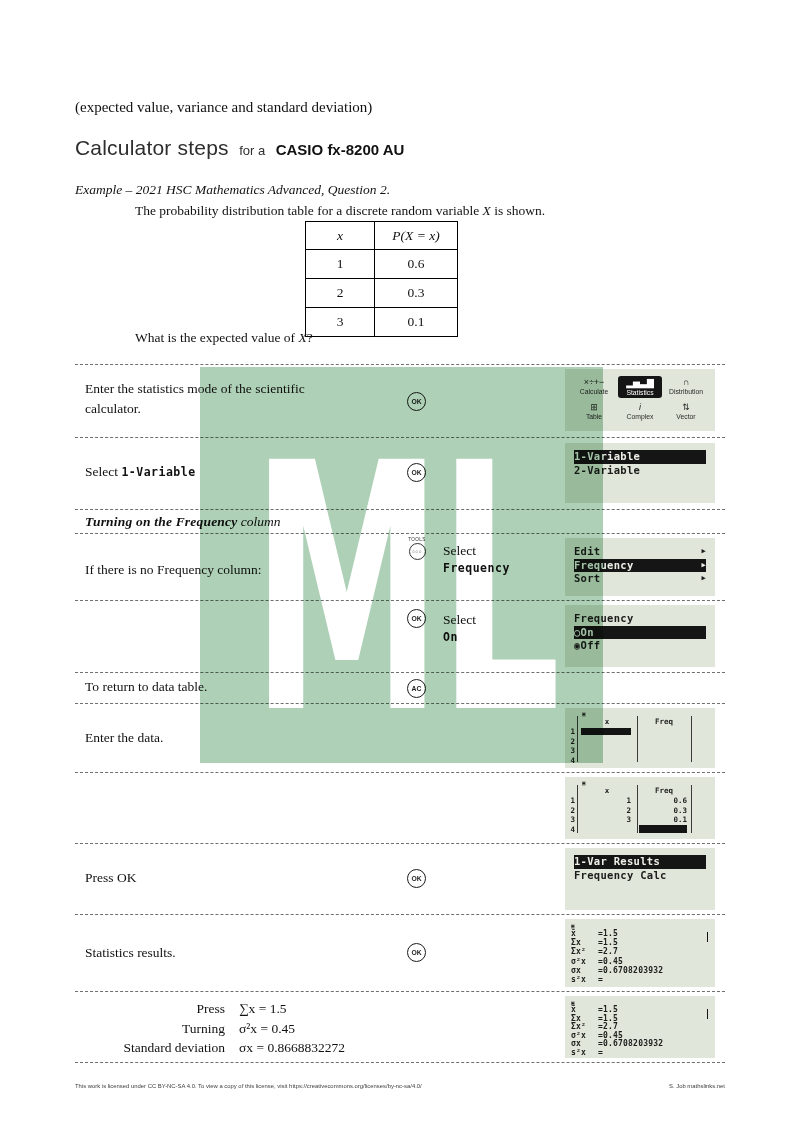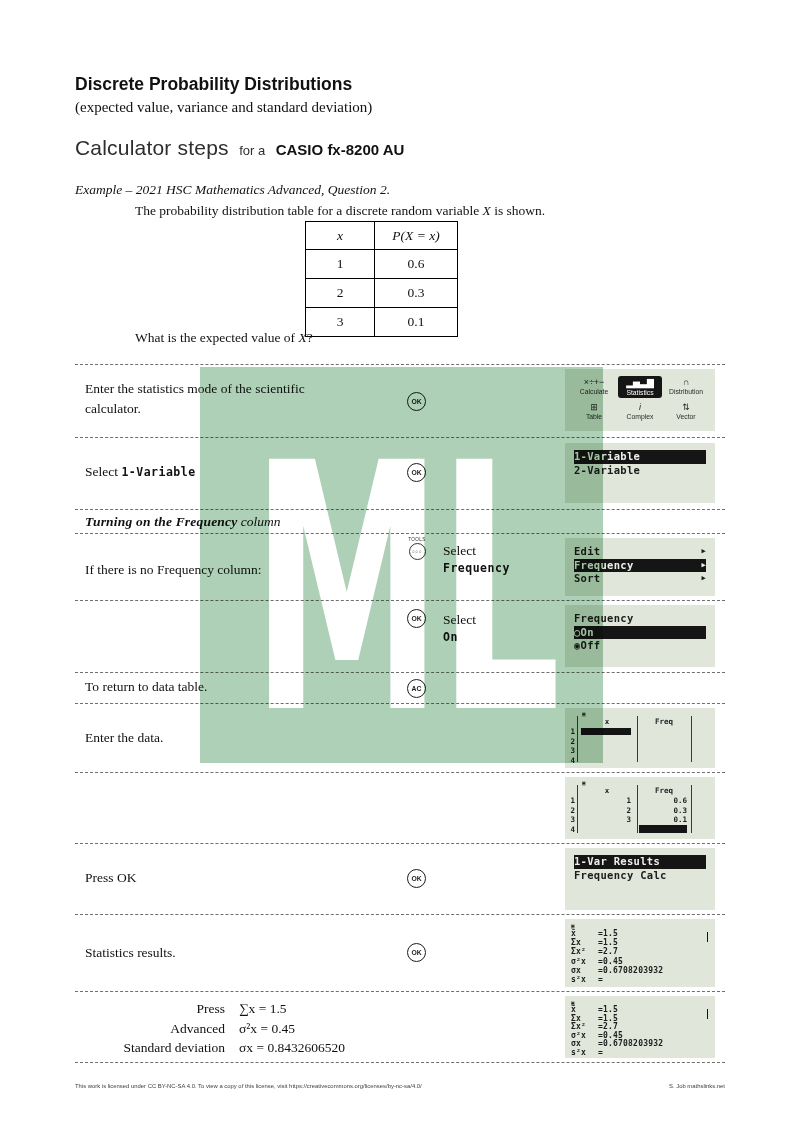--- a/index.html
+++ b/index.html
@@ -88,21 +88,20 @@
           font-family:"Liberation Sans",sans-serif;font-size:5.9px;color:#3d3d3d;}
 
   
   .wm{position:absolute;left:200px;top:367px;mix-blend-mode:multiply;pointer-events:none;z-index:50;}
 </style>
 </head>
 <body>
 
 <div class="page">
 
-  <div class="abs title">Discrete Probability Distributions</div>
   <div class="abs subtitle">(expected value, variance and standard deviation)</div>
   <div class="abs calcline">
     <span class="big">Calculator steps</span>
     <span class="mid">for a</span>
     <span class="mid model">CASIO fx-8200 AU</span>
   </div>
 
   <div class="abs exheading">Example – 2021 HSC Mathematics Advanced, Question 2.</div>
   <div class="abs exdesc"><span>The probability distribution table for a discrete random variable </span><span class="vital">X</span><span> is shown.</span></div>
 
@@ -293,26 +292,26 @@
       </div>
     </div>
 
     <div class="srow" style="height:70px;">
       <div class="resblock">
         <div class="resrow">
           <span class="reslabel">Press</span>
           <span class="resval">∑x = 1.5</span>
         </div>
         <div class="resrow">
-          <span class="reslabel">Advanced</span>
+          <span class="reslabel">Turning</span>
           <span class="resval">σ²x = 0.45</span>
         </div>
         <div class="resrow">
           <span class="reslabel">Standard deviation</span>
-          <span class="resval">σx = 0.8432606520</span>
+          <span class="resval">σx = 0.8668832272</span>
         </div>
       </div>
       <div class="screen statscr" style="top:4px;height:62px;">
         <span class="sicon">▣</span>
         <span class="sline" style="line-height:8.6px;">
             <span class="ssym">x̄</span>
             <span>=1.5</span>
           </span>
         <span class="sline" style="line-height:8.6px;">
             <span class="ssym">Σx</span>

